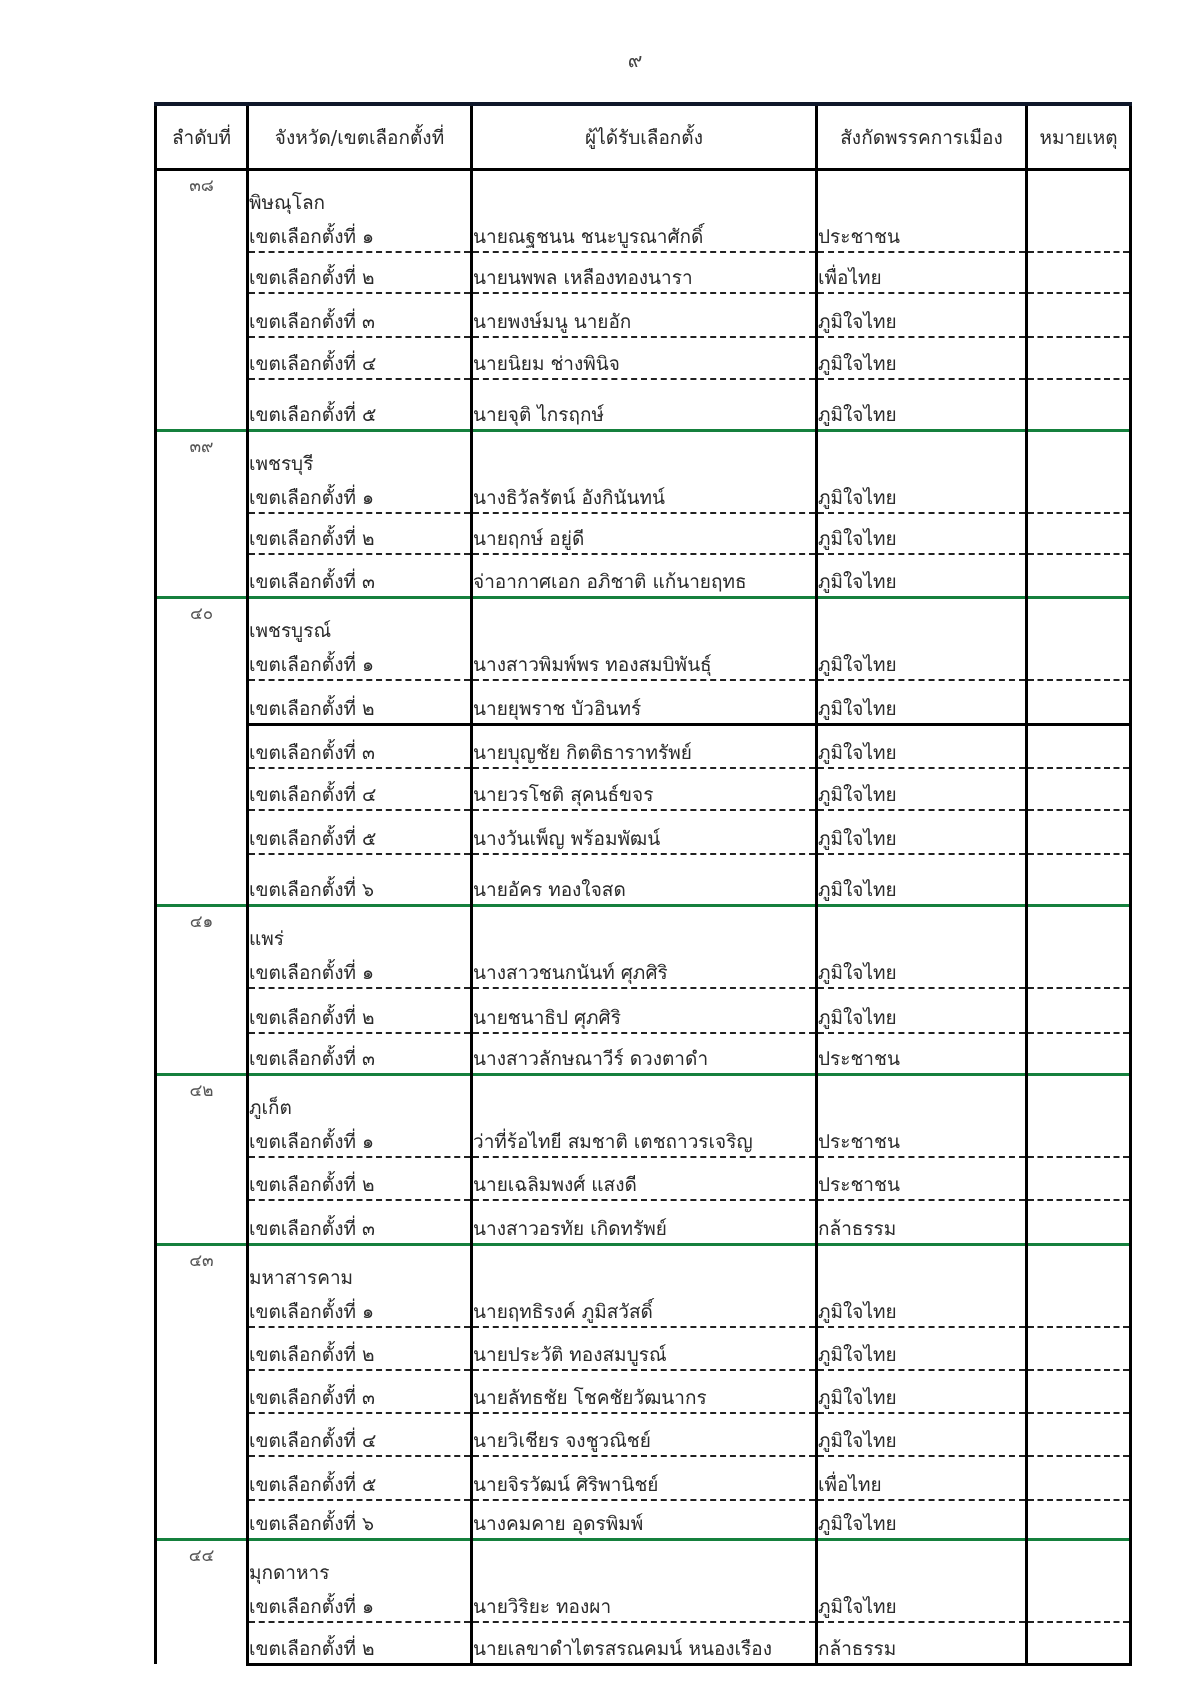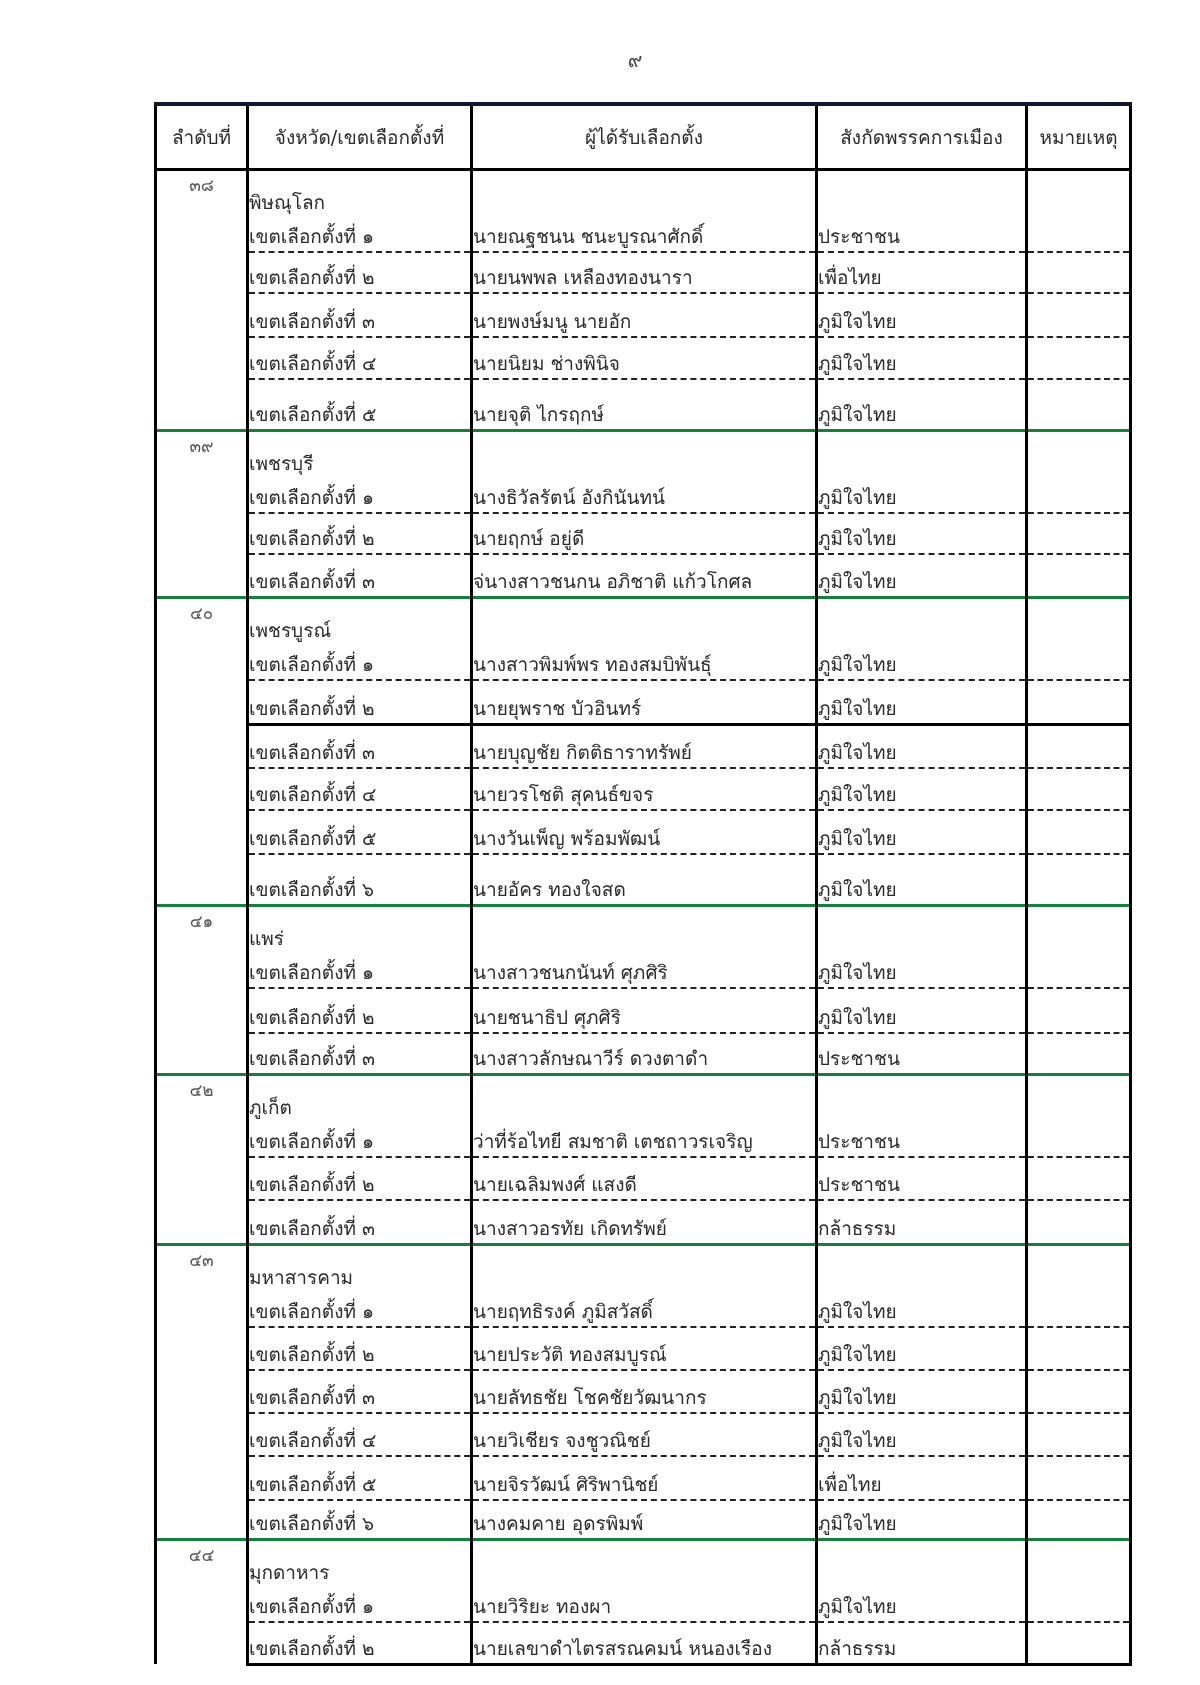--- a/index.html
+++ b/index.html
@@ -81,21 +81,21 @@
         <td class="txt d"><span></span></td>
       </tr>
       <tr class="dash-top" style="height: 41px;">
         <td class="txt d"><span>เขตเลือกตั้งที่ ๒</span></td>
         <td class="txt d"><span>นายฤกษ์  อยู่ดี</span></td>
         <td class="txt d"><span>ภูมิใจไทย</span></td>
         <td class="txt d"><span></span></td>
       </tr>
       <tr class="dash-top" style="height: 44px;">
         <td class="txt d"><span>เขตเลือกตั้งที่ ๓</span></td>
-        <td class="txt d"><span>จ่นางสาวชนกน อภิชาติ  แก้วโกศล</span></td>
+        <td class="txt d"><span>จ่าอากาศเอก อภิชาติ  แก้นายฤทธ</span></td>
         <td class="txt d"><span>ภูมิใจไทย</span></td>
         <td class="txt d"><span></span></td>
       </tr>
       <tr class="sec-first" style="height: 75px; margin-top: 44px;">
         <td class="num" rowspan="6">๔๐</td>
         <td class="txt d prov-cell"><span class="prov">เพชรบูรณ์</span><span>เขตเลือกตั้งที่ ๑</span></td>
         <td class="txt d"><span>นางสาวพิมพ์พร  ทองสมบิพันธุ์</span></td>
         <td class="txt d"><span>ภูมิใจไทย</span></td>
         <td class="txt d"><span></span></td>
       </tr>

